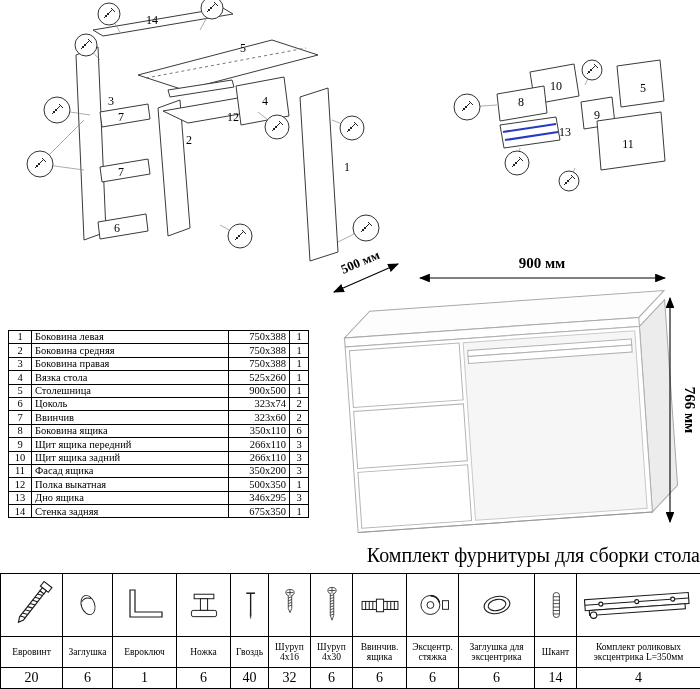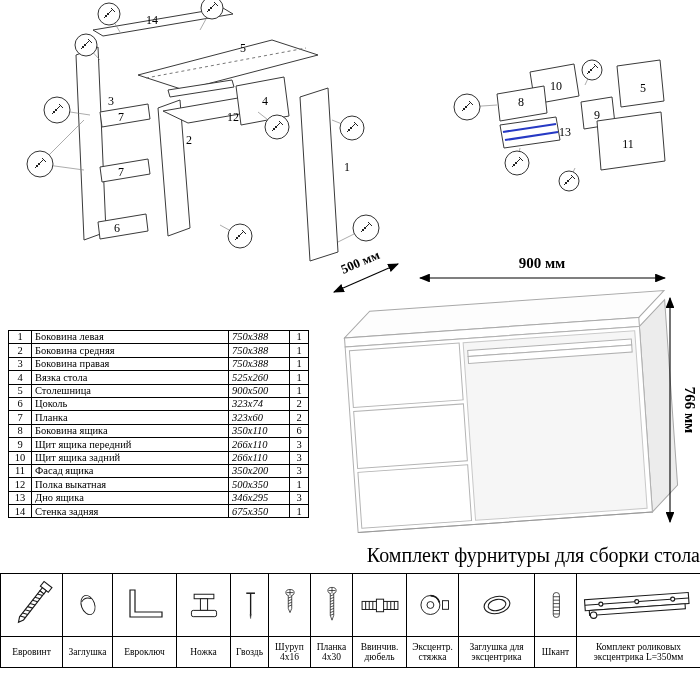--- a/index.html
+++ b/index.html
@@ -14,21 +14,21 @@
   .svg-desk{position:absolute;left:320px;top:250px;}
   .dim{font:bold 15px "Liberation Serif",serif;fill:#000;text-anchor:middle;}
   .dim-sm{font:bold 13px "Liberation Serif",serif;}
 
   
   .parts-table{position:absolute;left:8px;top:330px;border-collapse:collapse;
                font:10.5px/1.1 "Liberation Serif",serif;}
   .parts-table td{border:1px solid #000;height:12.4px;padding:0 3px;white-space:nowrap;}
   .pt-num{width:16px;text-align:center;}
   .pt-name{width:190px;margin-left:8px;}
-  .pt-size{width:54px;text-align:left;font-style:italic;}
+  .pt-size{width:54px;text-align:right;}
   .pt-qty{width:12px;text-align:center;}
 
   
   .hw-title{position:absolute;left:0;top:544px;width:700px;text-align:right;
             font:20px "Liberation Serif",serif;}
   .hw-table{position:absolute;left:0;top:573px;width:700px;border-collapse:collapse;
             table-layout:fixed;border-radius:13px;}
   .hw-table td{border:1px solid #000;text-align:center;vertical-align:middle;padding:0;overflow:hidden;}
   .hw-icon-cell{height:62px;}
   .hw-label-cell{height:30px;font:9.5px/1.1 "Liberation Serif",serif;text-align:left;padding:1px 2px;vertical-align:middle;}
@@ -211,21 +211,21 @@
           <td class="pt-qty">1</td>
         </tr>
         <tr>
           <td class="pt-num">6</td>
           <td class="pt-name">Цоколь</td>
           <td class="pt-size">323x74</td>
           <td class="pt-qty">2</td>
         </tr>
         <tr>
           <td class="pt-num">7</td>
-          <td class="pt-name">Планка</td>
+          <td class="pt-name">Ввинчив</td>
           <td class="pt-size">323x60</td>
           <td class="pt-qty">2</td>
         </tr>
         <tr>
           <td class="pt-num">8</td>
           <td class="pt-name">Боковина ящика</td>
           <td class="pt-size">350x110</td>
           <td class="pt-qty">6</td>
         </tr>
         <tr>
@@ -425,23 +425,37 @@
         </svg>
       </td>
     </tr>
     <tr>
       <td class="hw-label-cell">Евровинт</td>
       <td class="hw-label-cell">Заглушка</td>
       <td class="hw-label-cell">Евроключ</td>
       <td class="hw-label-cell">Ножка</td>
       <td class="hw-label-cell">Гвоздь</td>
       <td class="hw-label-cell">Шуруп 4x16</td>
-      <td class="hw-label-cell">Планка 4x30</td>
-      <td class="hw-label-cell">Ввинчив. дюбель</td>
+      <td class="hw-label-cell">Шуруп 4x30</td>
+      <td class="hw-label-cell">Ввинчив. ящика</td>
       <td class="hw-label-cell">Эксцентр. стяжка</td>
       <td class="hw-label-cell">Заглушка для эксцентрика</td>
       <td class="hw-label-cell">Шкант</td>
       <td class="hw-label-cell">Комплект роликовых эксцентрика L=350мм</td>
     </tr>
+    <tr>
+      <td class="hw-qty-cell">20</td>
+      <td class="hw-qty-cell">6</td>
+      <td class="hw-qty-cell">1</td>
+      <td class="hw-qty-cell">6</td>
+      <td class="hw-qty-cell">40</td>
+      <td class="hw-qty-cell">32</td>
+      <td class="hw-qty-cell">6</td>
+      <td class="hw-qty-cell">6</td>
+      <td class="hw-qty-cell">6</td>
+      <td class="hw-qty-cell">6</td>
+      <td class="hw-qty-cell">14</td>
+      <td class="hw-qty-cell">4</td>
+    </tr>
     </tbody>
   </table>
 
 </div>
 
 </body></html>

